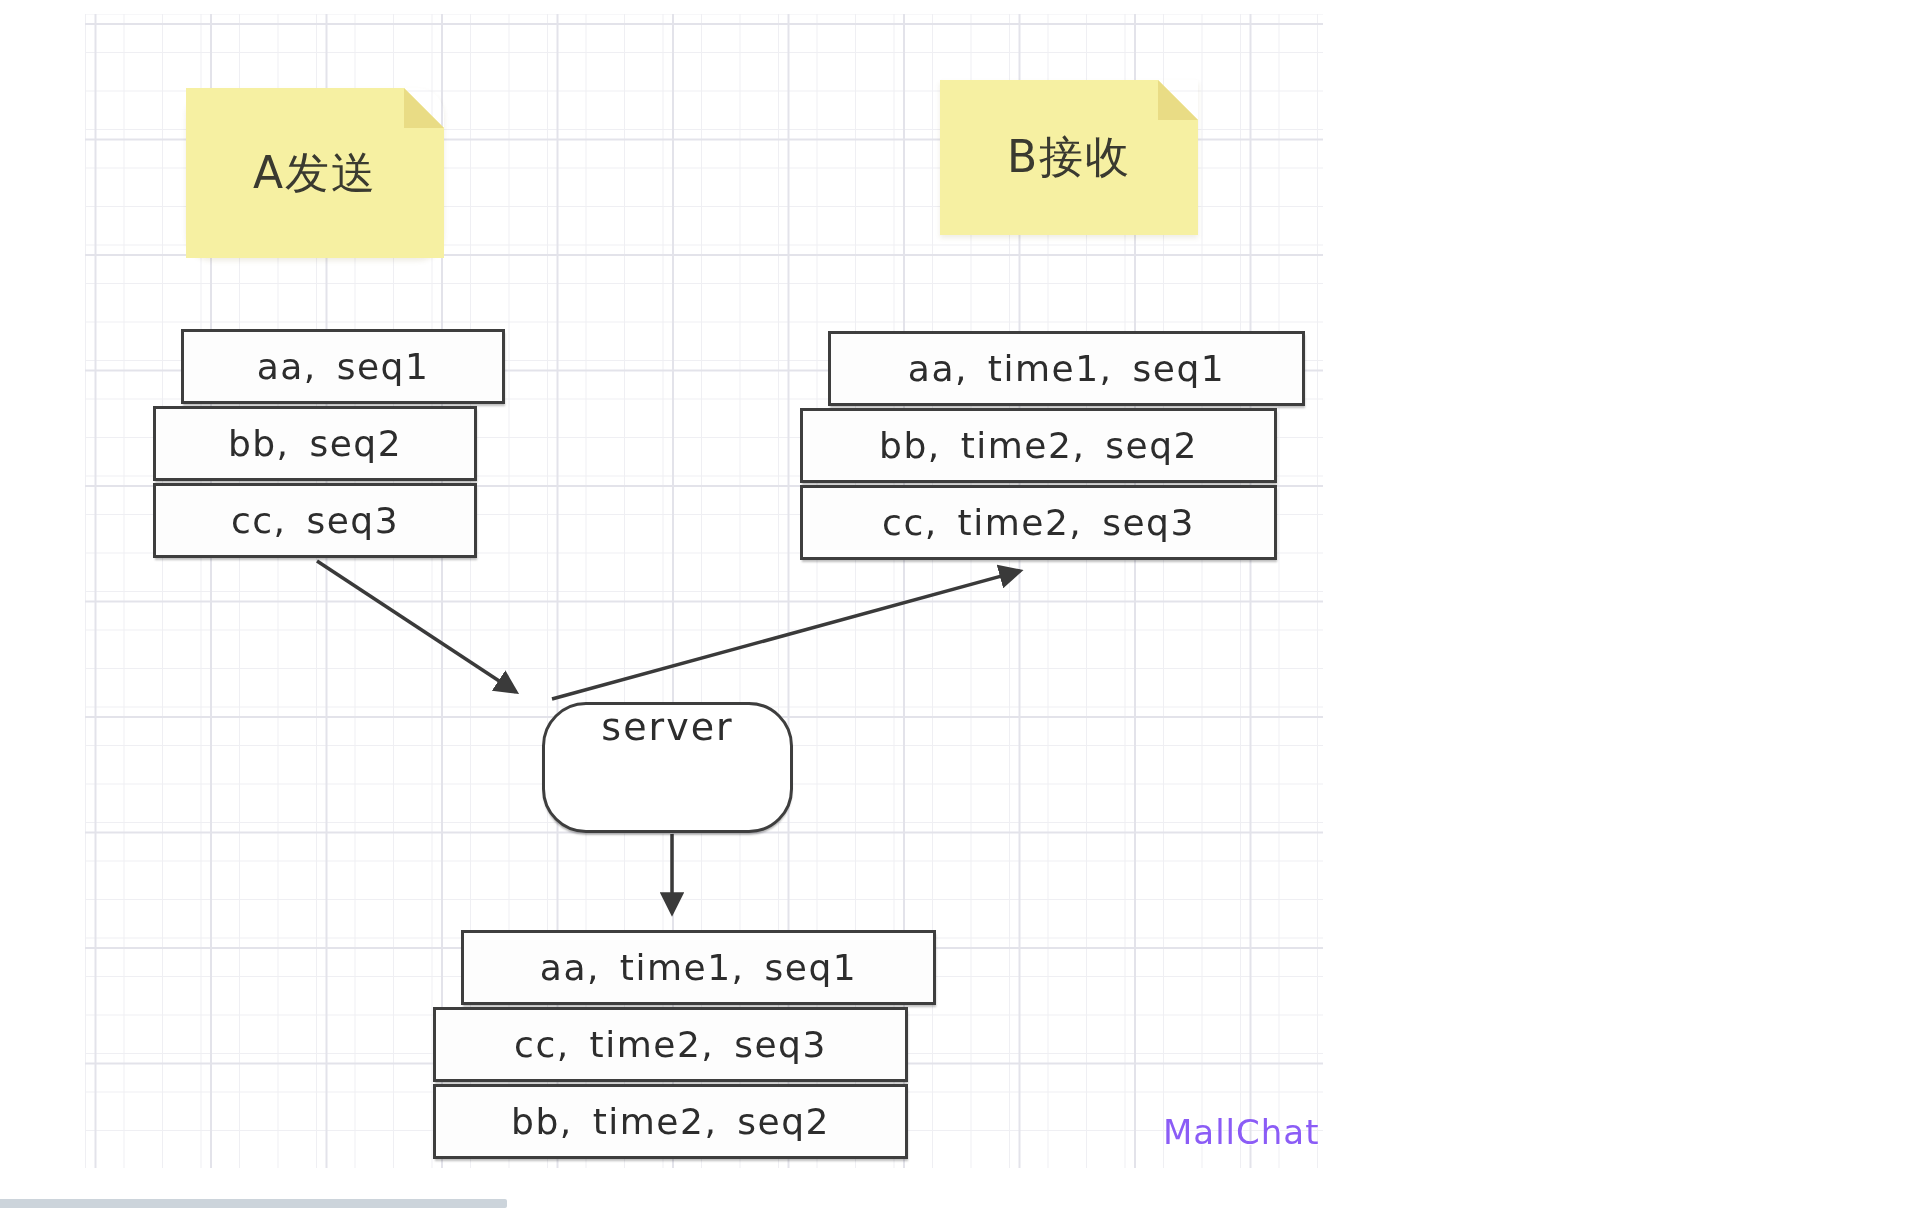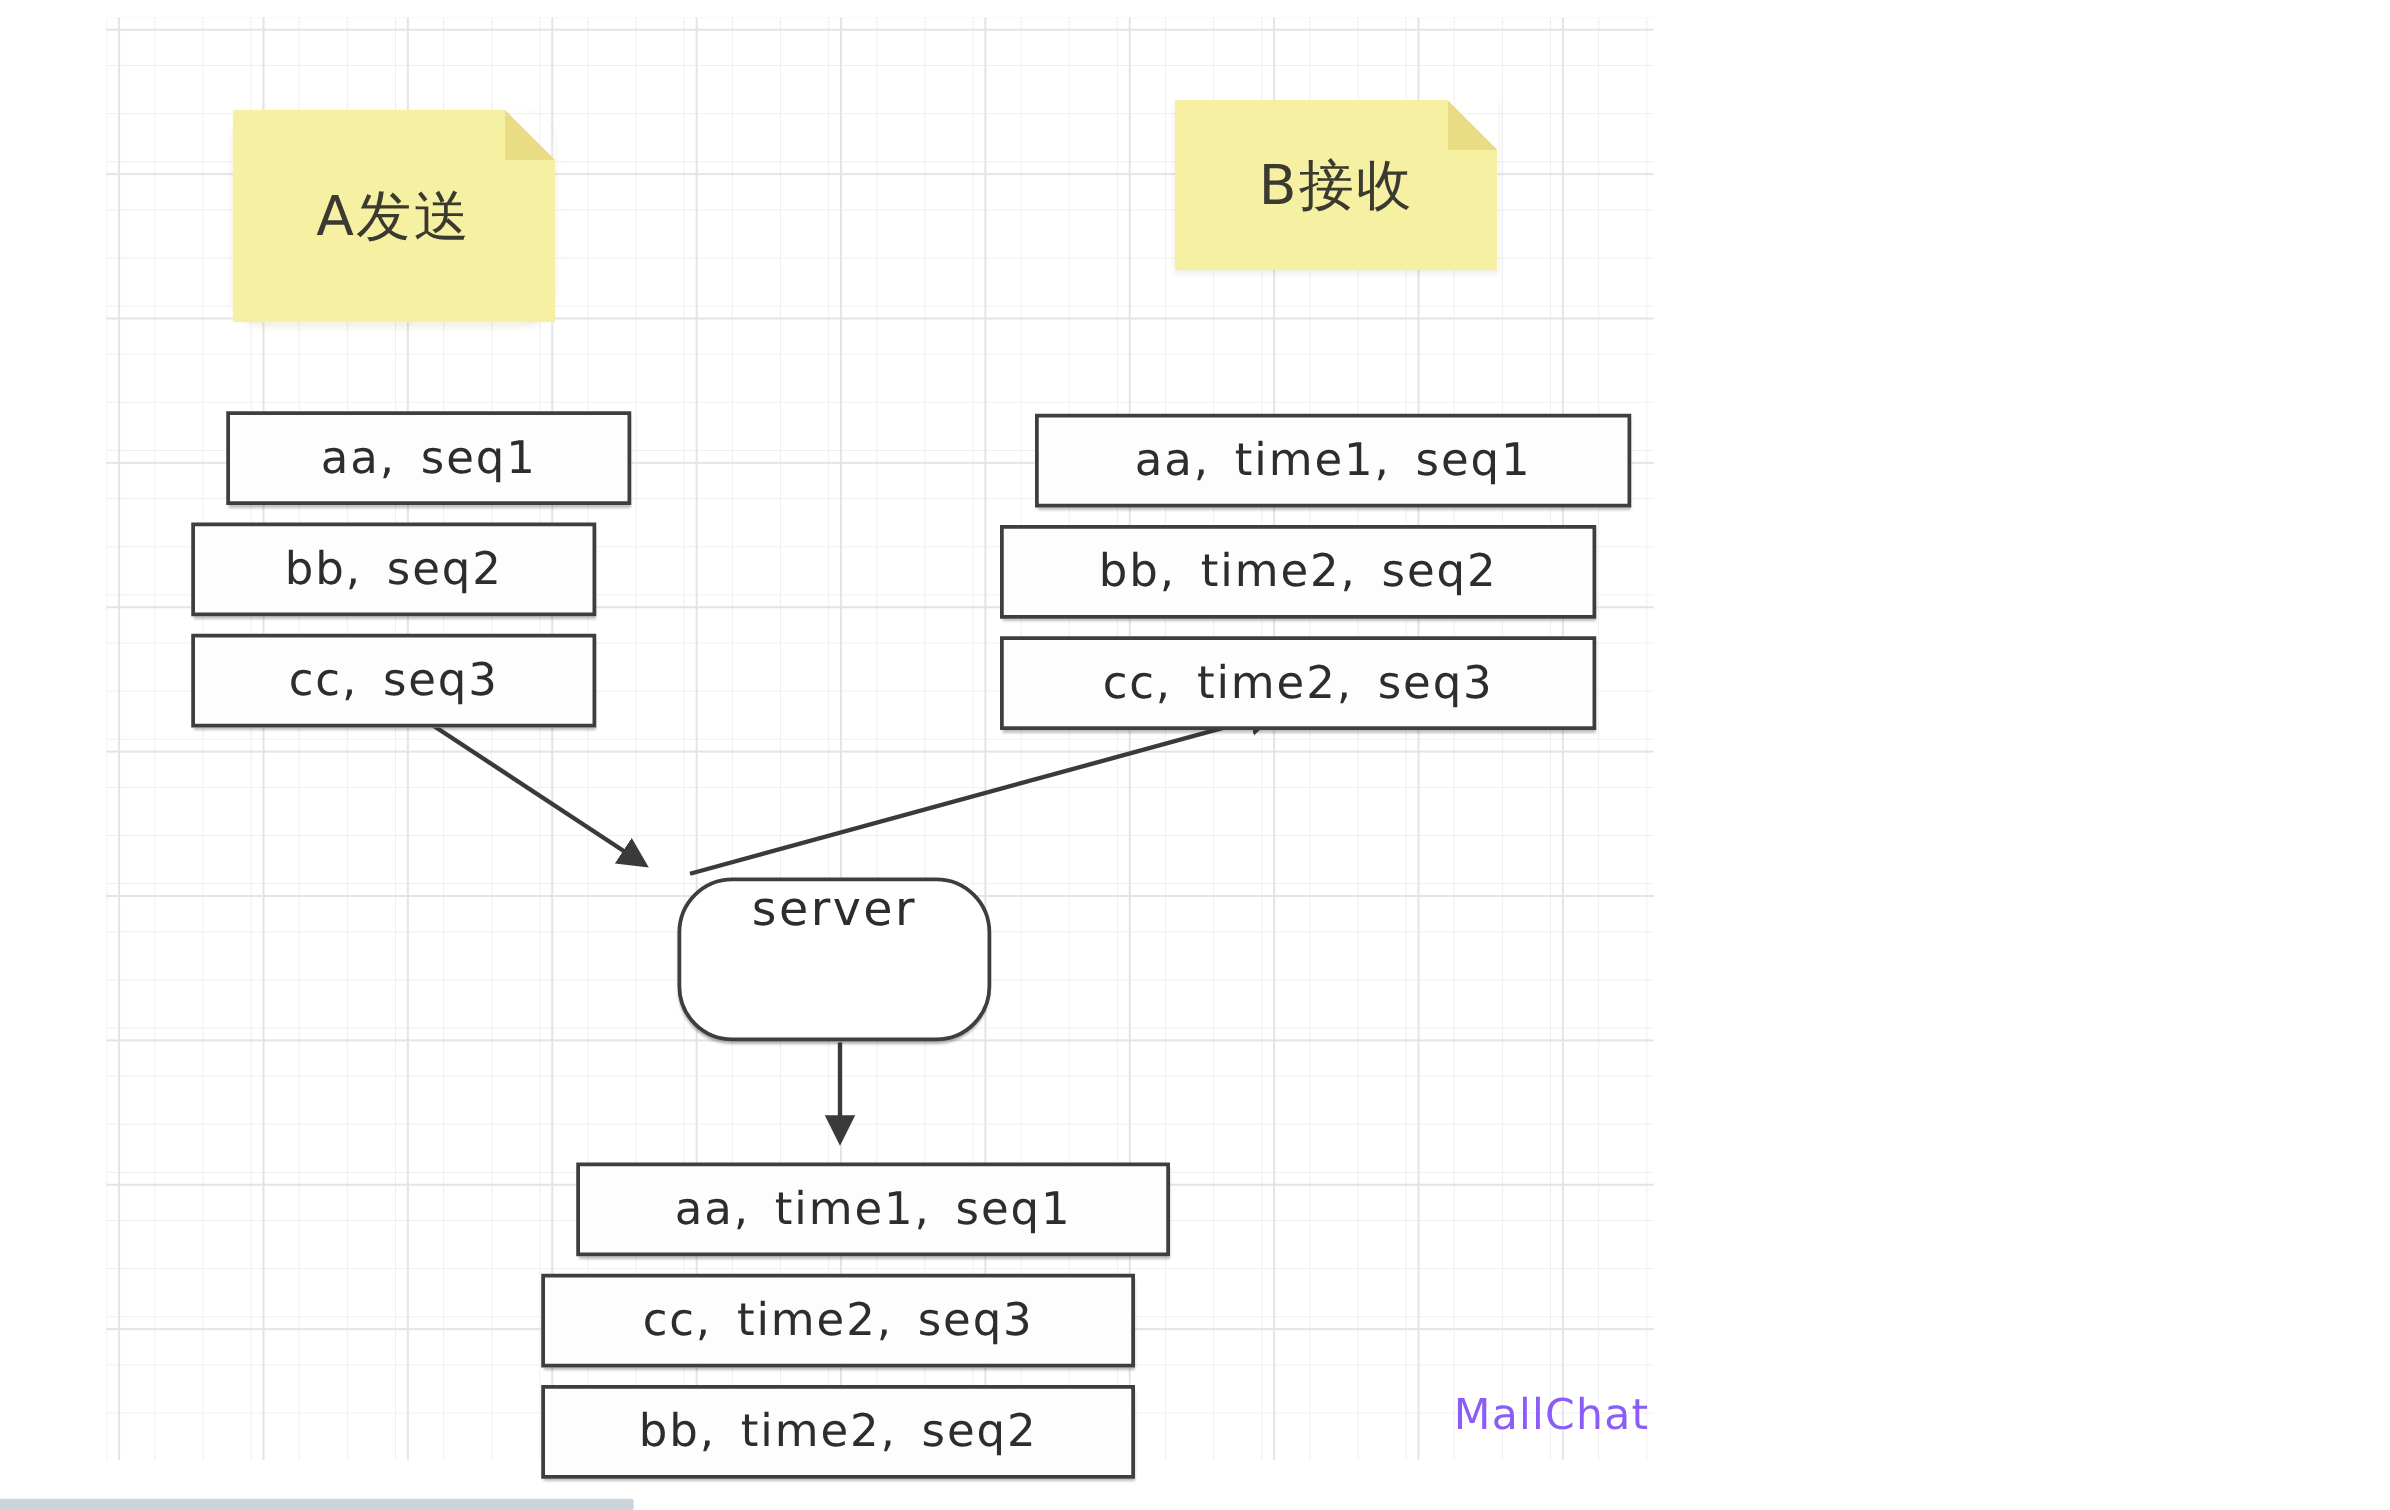--- a/index.html
+++ b/index.html
@@ -47,27 +47,27 @@
   .note .fold{
     position:absolute;top:0;right:0;width:40px;height:40px;
     background:#e9dc85;
     clip-path:polygon(0 0,100% 100%,0 100%);
   }
   .note .label{
     position:relative;
     font-size:44px;color:#3a3a30;letter-spacing:2px;
   }
   .note-a{left:186px;top:88px;width:258px;height:170px;border-radius:26px;}
-  .note-b{left:940px;top:80px;width:258px;height:136px;}
+  .note-b{left:940px;top:80px;width:258px;height:155px;}
 
   .dtable{position:absolute;}
   .drow{
     box-sizing:border-box;
     height:75px;width:100%;
-    margin-top:14px;
+    margin-top:2px;
     border:3.5px solid #3e3e3e;
     background:#fdfdfd;
     display:flex;align-items:center;justify-content:center;
     box-shadow:1px 3px 2px -1px rgba(40,40,40,0.30);
   }
   .drow:first-child{margin-top:0;margin-left:28px;}
   .rowtext{
     font-size:36px;color:#2d2d2d;
     letter-spacing:1.5px;word-spacing:7px;
     white-space:nowrap;

